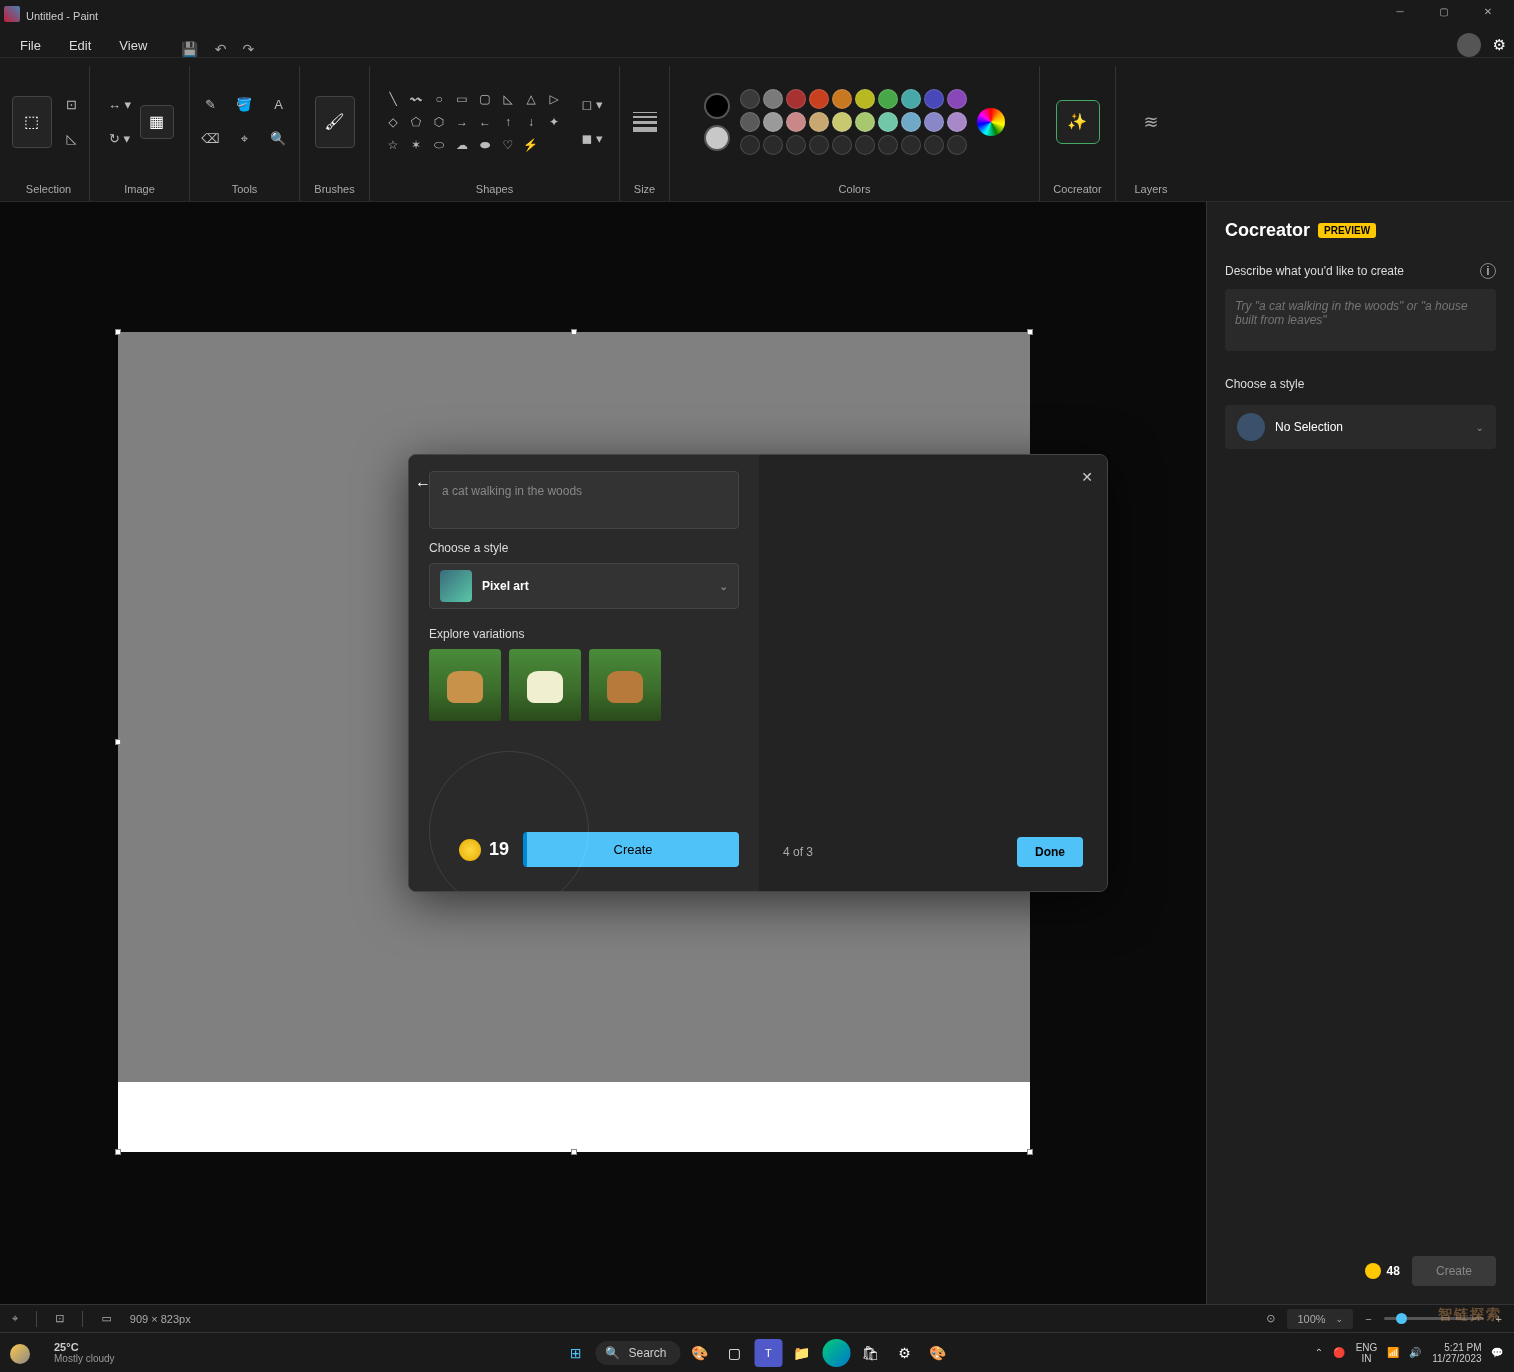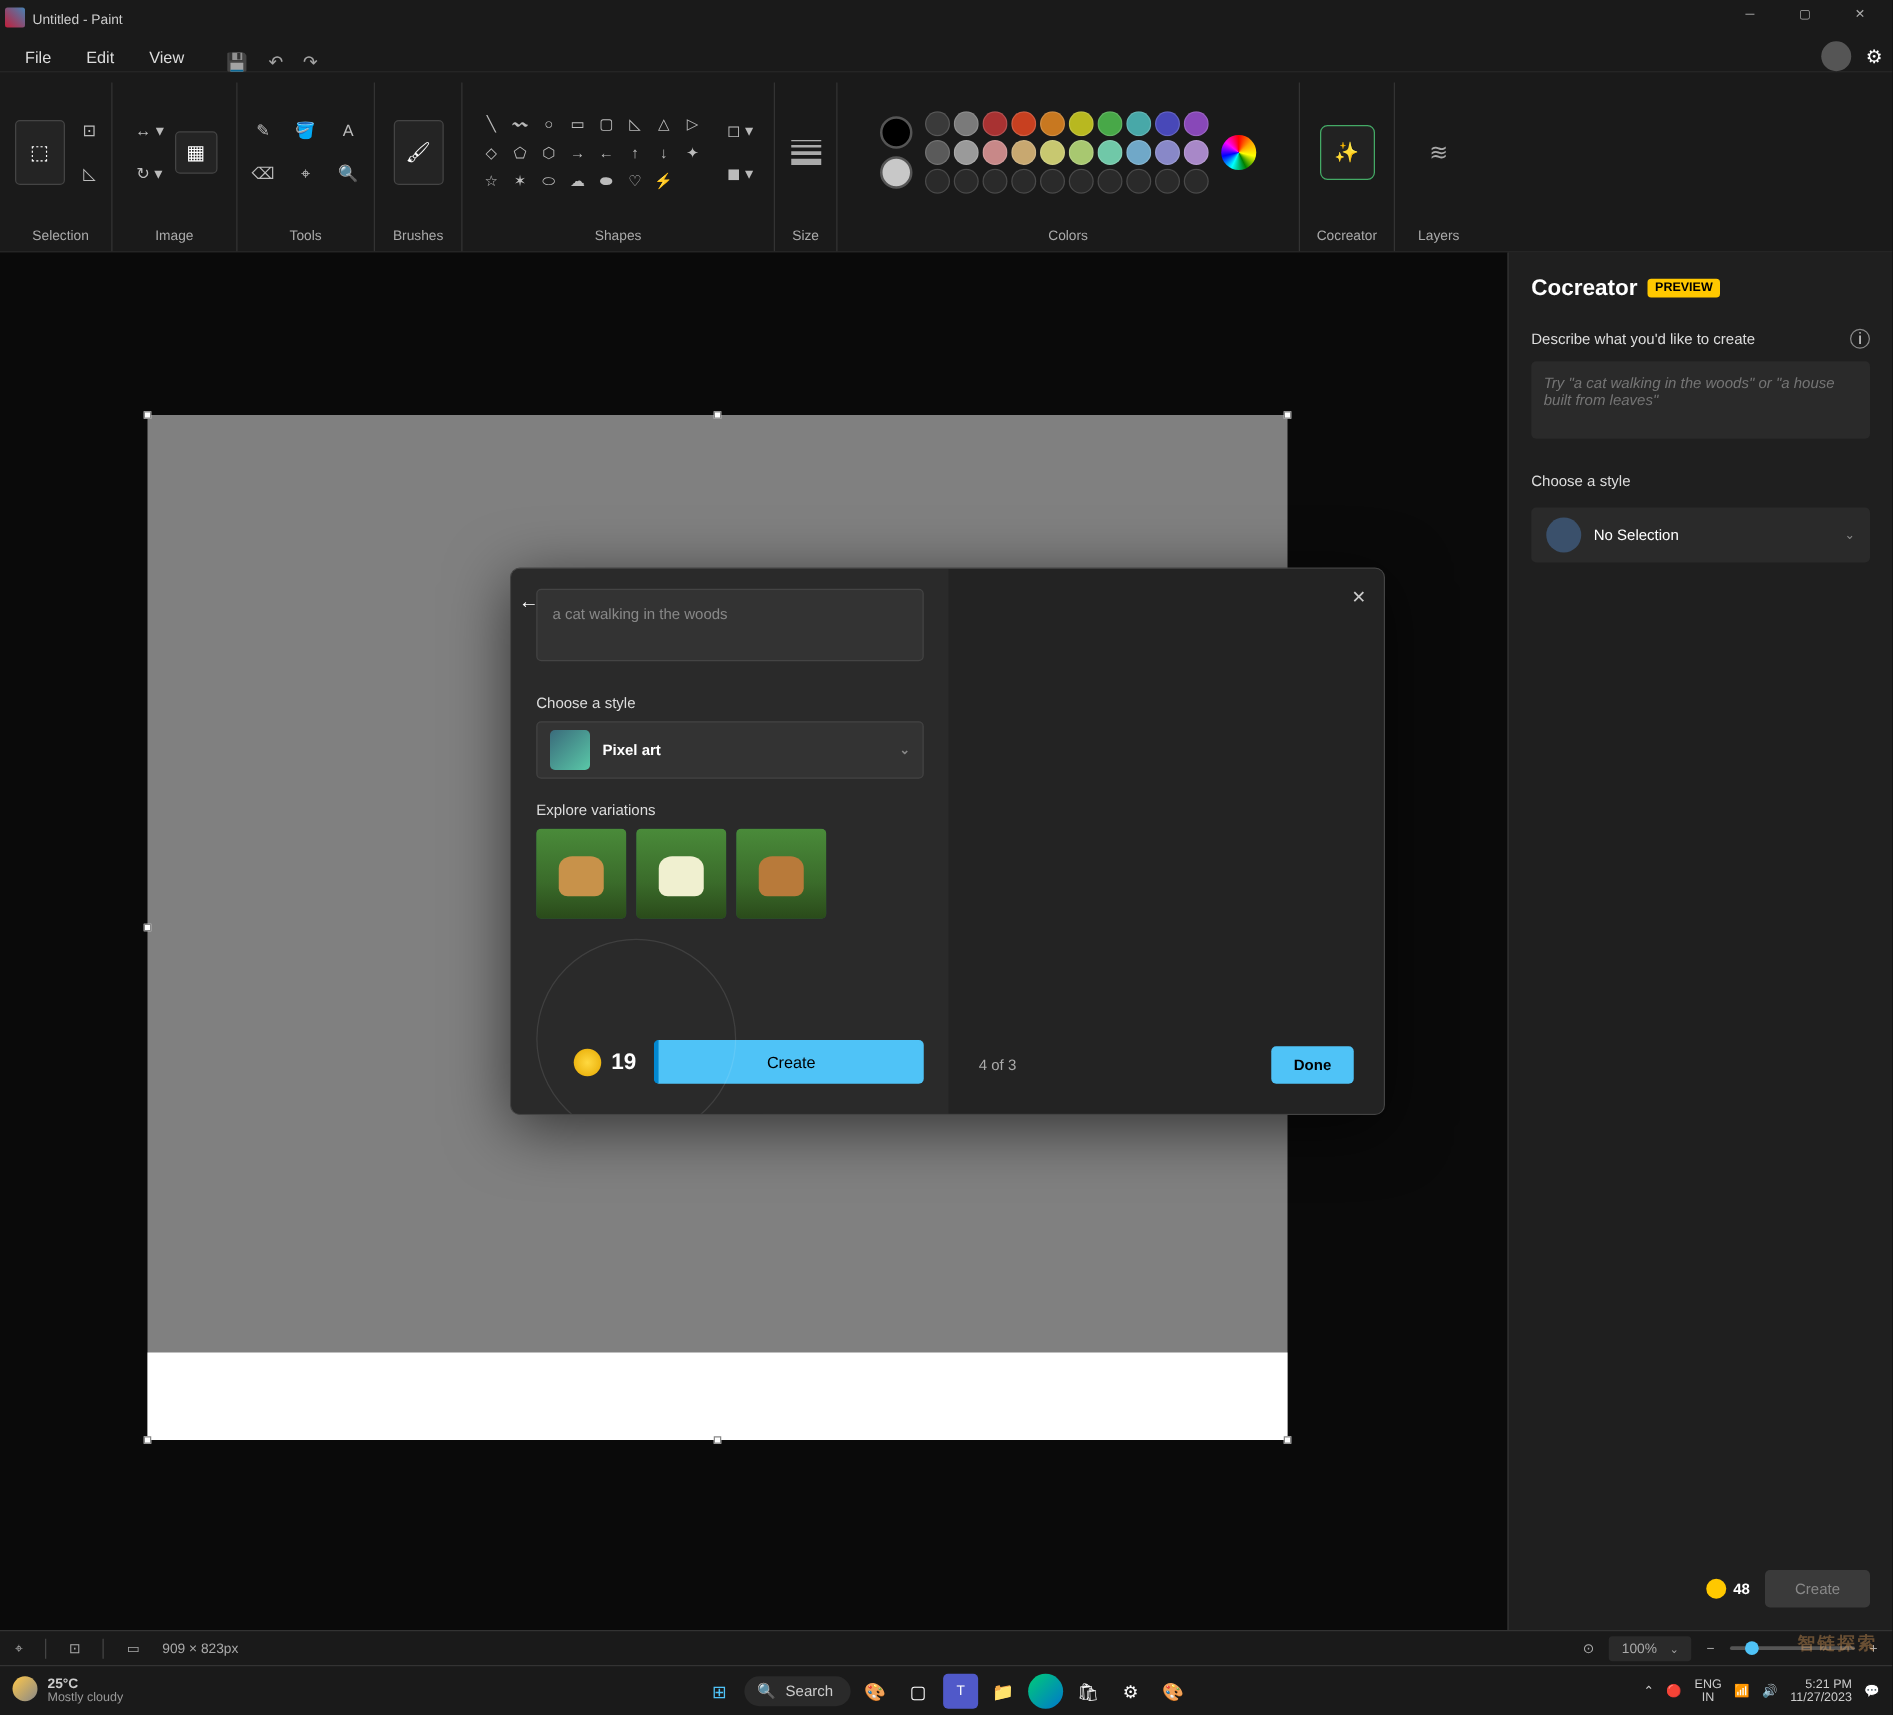--- a/index.html
+++ b/index.html
@@ -46,21 +46,21 @@
 .sp-ta{margin-top:10px;width:100%;height:62px;background:#2a2a2a;border:none;border-radius:4px;padding:10px;font-size:12px;color:#bbb;resize:none;font-style:italic}
 .sp-style{margin-top:14px;background:#2a2a2a;border-radius:4px;padding:8px 12px;display:flex;align-items:center;gap:10px;font-size:12px}
 .sp-style .thumb{width:28px;height:28px;border-radius:50%;background:#3a506b}
 .sp-bottom{position:absolute;bottom:18px;left:18px;right:18px;display:flex;align-items:center;justify-content:flex-end;gap:12px}
 .credits-pill{display:flex;align-items:center;gap:6px;font-size:12px;font-weight:600}
 .coin{width:16px;height:16px;border-radius:50%;background:#ffc800}
 .create-btn-side{background:#3a3a3a;color:#888;padding:8px 24px;border-radius:4px;font-size:12px;border:none}
 .modal{position:absolute;top:454px;left:408px;width:700px;height:438px;background:#2a2a2a;border-radius:8px;display:flex;overflow:hidden;box-shadow:0 10px 50px rgba(0,0,0,.6);border:1px solid #444}
 .modal-left{width:350px;background:#2a2a2a;padding:16px 20px;display:flex;flex-direction:column;position:relative}
 .modal-left .back{color:#fff;font-size:16px;position:absolute;top:18px;left:6px}
-.m-input{background:#333;border-radius:4px;padding:12px;font-size:12px;color:#888;height:58px;margin-bottom:26px;border:1px solid #444}
+.m-input{background:#333;border-radius:4px;padding:12px;font-size:12px;color:#888;height:58px;margin-bottom:12px;border:1px solid #444}
 .m-label{font-size:12px;color:#ddd;margin-bottom:8px}
 .m-style{background:#333;border:1px solid #444;border-radius:4px;padding:6px 10px;display:flex;align-items:center;gap:10px;margin-bottom:18px}
 .m-style .th{width:32px;height:32px;border-radius:4px;background:linear-gradient(135deg,#3a6b7b,#5ac8a8)}
 .m-style span{font-size:12px;font-weight:600}
 .m-style .chev{margin-left:auto;font-size:10px;color:#888}
 .variations{display:flex;gap:8px}
 .var{width:72px;height:72px;border-radius:4px;background:#2a5a3a;image-rendering:pixelated;position:relative;overflow:hidden}
 .var::before{content:"";position:absolute;inset:0;background:linear-gradient(to bottom,#4a8b3a 0%,#3a6b2a 60%,#2a4a1a 100%)}
 .var::after{content:"";position:absolute;left:25%;top:30%;width:50%;height:45%;background:#c8924a;border-radius:30% 30% 20% 20%}
 .var2::after{background:#f0f0d0}
@@ -77,21 +77,21 @@
 .mr-bottom{margin-top:auto;display:flex;align-items:center;justify-content:space-between}
 .mr-count{font-size:12px;color:#aaa}
 .done-btn{background:#4fc3f7;color:#000;border:none;border-radius:4px;padding:8px 18px;font-size:12px;font-weight:700}
 .status-bar{position:absolute;bottom:40px;left:0;right:0;height:28px;background:#1a1a1a;border-top:1px solid #333;display:flex;align-items:center;padding:0 12px;font-size:11px;color:#aaa;gap:18px}
 .status-sep{width:1px;height:16px;background:#444}
 .status-right{margin-left:auto;display:flex;align-items:center;gap:12px}
 .zoom-sel{background:#2a2a2a;padding:4px 10px;border-radius:3px;display:flex;gap:10px;align-items:center}
 .slider{width:100px;height:3px;background:#555;position:relative;border-radius:2px}
 .slider .thumb{position:absolute;left:12px;top:-4px;width:11px;height:11px;border-radius:50%;background:#4fc3f7}
 .taskbar{position:absolute;bottom:0;left:0;right:0;height:40px;background:#1a1a1a;display:flex;align-items:center;padding:0 10px;border-top:1px solid #333}
-.tb-weather{display:flex;align-items:flex-start;gap:8px;font-size:11px;color:#ccc}
+.tb-weather{display:flex;align-items:flex-end;gap:24px;font-size:11px;color:#ccc}
 .tb-weather .wic{width:20px;height:20px;border-radius:50%;background:linear-gradient(135deg,#ffc84a,#888)}
 .tb-center{position:absolute;left:50%;transform:translateX(-50%);display:flex;align-items:center;gap:6px}
 .tb-ic{width:28px;height:28px;border-radius:4px;display:flex;align-items:center;justify-content:center;font-size:14px}
 .tb-search{background:#2a2a2a;border-radius:16px;padding:5px 14px 5px 10px;display:flex;align-items:center;gap:8px;font-size:12px;color:#ccc}
 .tb-right{margin-left:auto;display:flex;align-items:center;gap:10px;font-size:10px;color:#ccc}
 .watermark{position:absolute;bottom:48px;right:12px;font-size:14px;color:rgba(255,180,100,.35);font-weight:600;letter-spacing:2px}
 </style>
 </head>
 <body>
 

